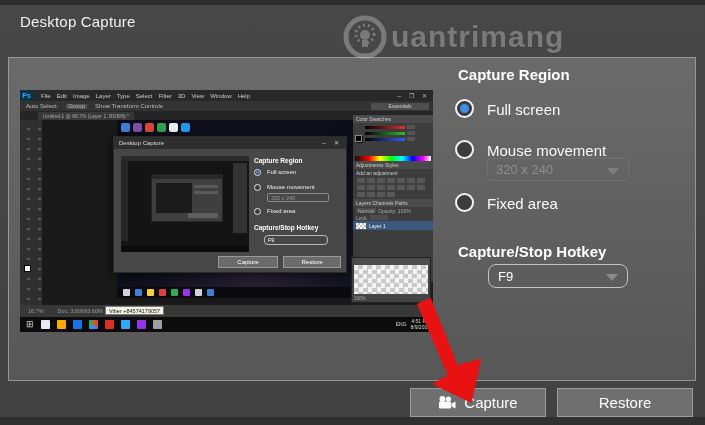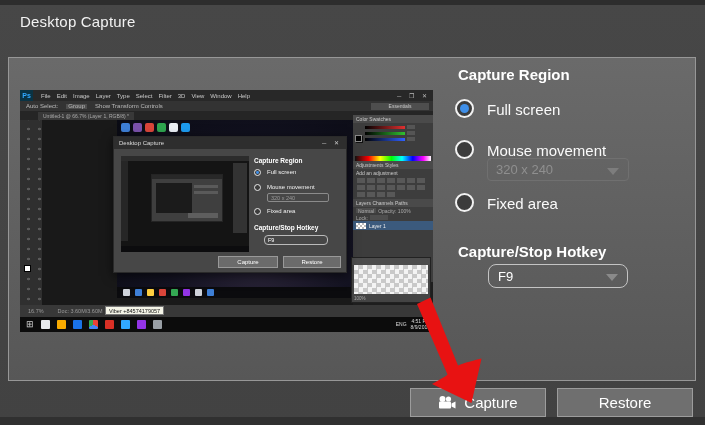--- a/index.html
+++ b/index.html
@@ -158,20 +158,29 @@
   #tray { position:absolute; right:3px; top:228px; display:flex; align-items:center; gap:4px; color:#ddd; font-size:5px; }
   #tray .clock { text-align:right; line-height:6px; }
 </style>
 </head>
 <body>
 
 <div id="window" style="--blue:#3f8fe8;">
   <div class="abs" id="top-edge"></div>
   <div class="abs" id="title">Desktop Capture</div>
 
+  <div class="abs" id="watermark">
+    <svg width="46" height="46" viewBox="0 0 46 46">
+      <circle cx="23" cy="23" r="19" fill="none" stroke="#e3e3e3" stroke-width="5"></circle>
+      <circle cx="23" cy="20" r="9" fill="none" stroke="#e3e3e3" stroke-width="3" stroke-dasharray="2 3"></circle>
+      <circle cx="23" cy="21" r="5" fill="#e3e3e3"></circle>
+      <rect x="20" y="26" width="6" height="7" fill="#e3e3e3"></rect>
+    </svg>
+    <span id="wm-text">uantrimang</span>
+  </div>
 
   <div class="abs" id="panel"></div>
 
   <div class="abs" id="preview">
     <div class="abs" id="ps-menubar">
       <span id="ps-logo">Ps</span>
       <span>File</span>
       <span>Edit</span>
       <span>Image</span>
       <span>Layer</span>

